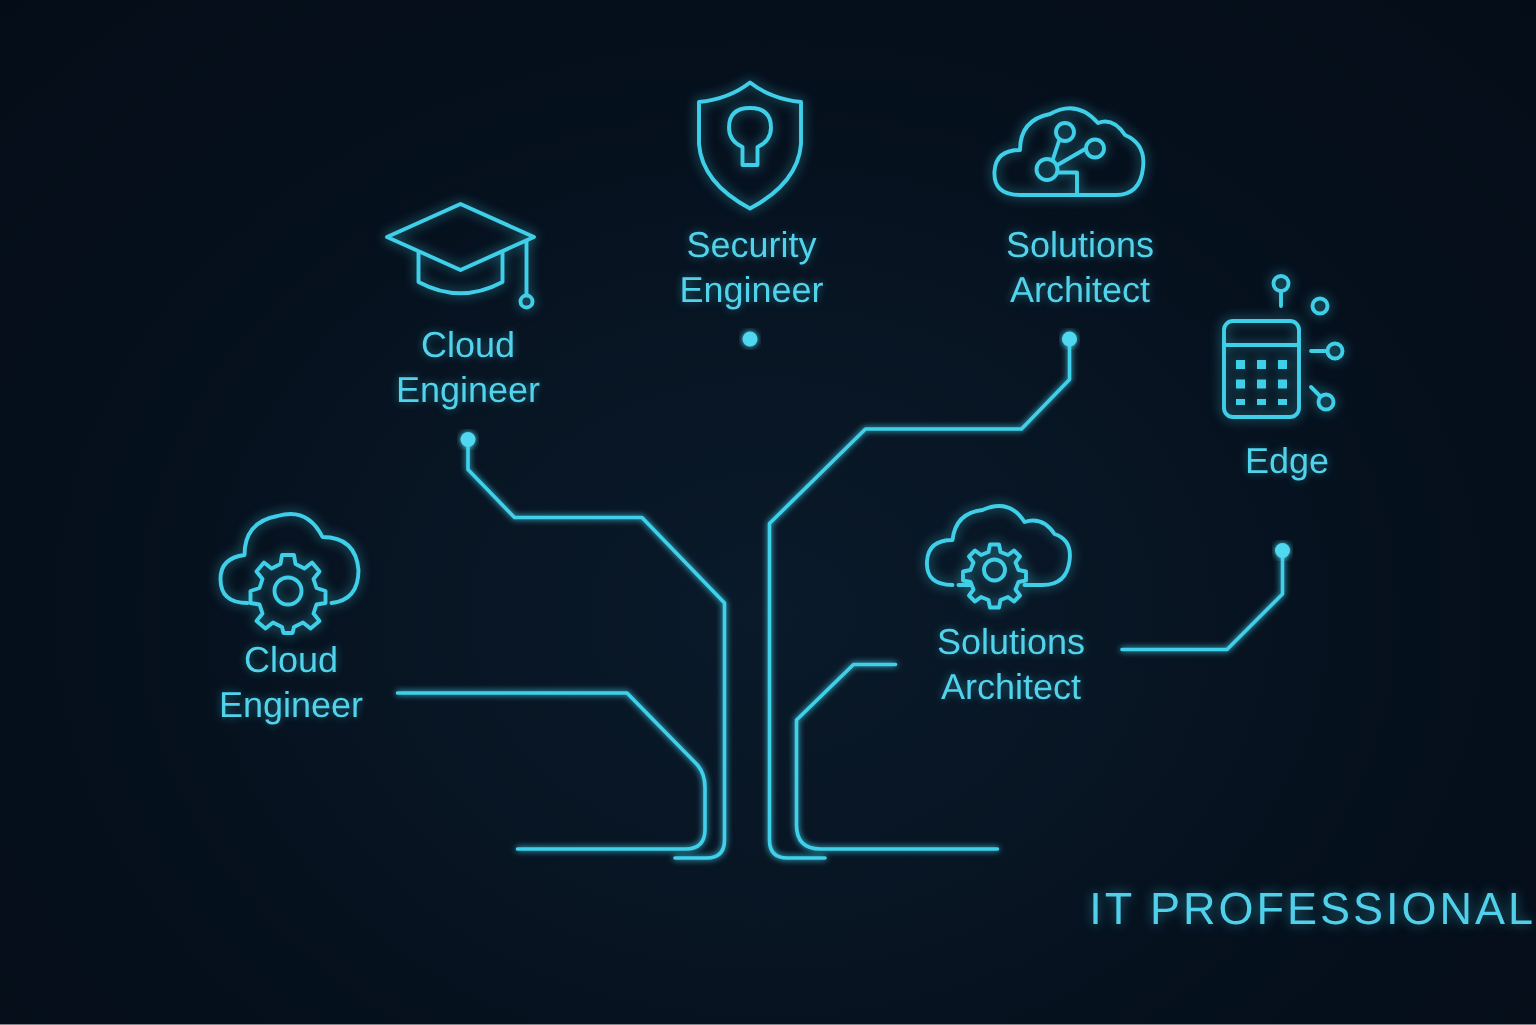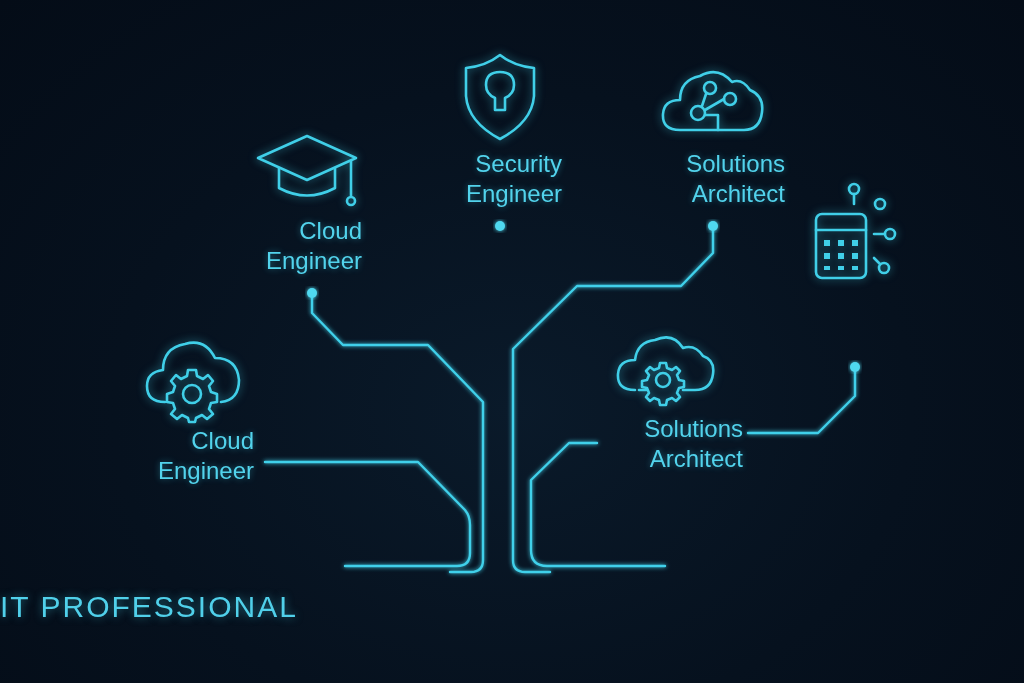--- a/index.html
+++ b/index.html
@@ -12,26 +12,26 @@
     .canvas { position: absolute; left: 0; top: 0; width: 1024px; height: 683px; }
     svg.wires { position: absolute; left: 0; top: 0; }
     .wire { fill: none; stroke: #3fd0ea; stroke-width: 2.4; stroke-linejoin: round; stroke-linecap: round; filter: url(#glow); }
     .dot { fill: #4fd8ef; filter: url(#glow); }
     .icon { position: absolute; }
     .icon svg * { fill: none; stroke: #40cfe8; stroke-width: 2.6; stroke-linecap: round; stroke-linejoin: round; }
     .icon svg .fill { fill: #40cfe8; stroke: none; }
     .icon svg { filter: drop-shadow(0 0 4px rgba(64,207,232,0.6)); overflow: visible; }
     .label {
       position: absolute; color: #52d3ec; font-size: 24px; line-height: 30px;
-      text-align: right; white-space: nowrap;
+      text-align: center; white-space: nowrap;
       text-shadow: 0 0 6px rgba(64,207,232,0.45);
     }
     .label span { display: block; }
     .title {
-      position: absolute; left: 0; width: 1024px; top: 590px; text-align: left;
+      position: absolute; left: 0; width: 1024px; top: 590px; text-align: right;
       color: #50d0ea; font-size: 30px; letter-spacing: 2px;
       text-shadow: 0 0 8px rgba(64,207,232,0.5);
     }
   </style>
 </head>
 <body>
 
 <div class="canvas">
 
   <svg class="wires" width="1024" height="683" viewBox="0 0 1024 683">
@@ -126,20 +126,21 @@
       <circle cx="42" cy="7" r="5"></circle>
         <path d="M42 12 L42 22"></path>
       <circle cx="68" cy="22" r="5"></circle>
       <path d="M62 52 L72 52"></path>
         <circle cx="78" cy="52" r="5"></circle>
       <path d="M62 76 L68 82"></path>
         <circle cx="72" cy="86" r="5"></circle>
     </svg>
   </div>
   <div class="label" style="left:795px;top:293px;width:126px;">
+    <span>Edge</span>
   </div>
 
   <div class="icon" style="left:143px;top:334px;">
     <svg width="100" height="90" viewBox="0 0 100 90">
       <path d="M22 68 Q4 68 4 52 Q4 38 20 36 Q20 14 42 10 Q62 4 72 24 Q94 24 96 46 Q96 66 78 68"></path>
       <circle cx="49" cy="60" r="9"></circle>
       <path d="M45 38 L53 38 L54 44 L60 47 L65 43 L70 49 L66 54 L68 60 L74 62 L74 70 L68 71 L66 77 L70 82 L64 87 L59 83 L53 86 L52 90 L46 90 L45 86 L39 83 L34 87 L28 82 L32 77 L30 71 L24 70 L24 62 L30 60 L32 54 L28 49 L33 43 L38 47 L44 44 Z" transform="translate(0,-2) scale(1)"></path>
     </svg>
   </div>
   <div class="label" style="left:134px;top:426px;width:120px;">

